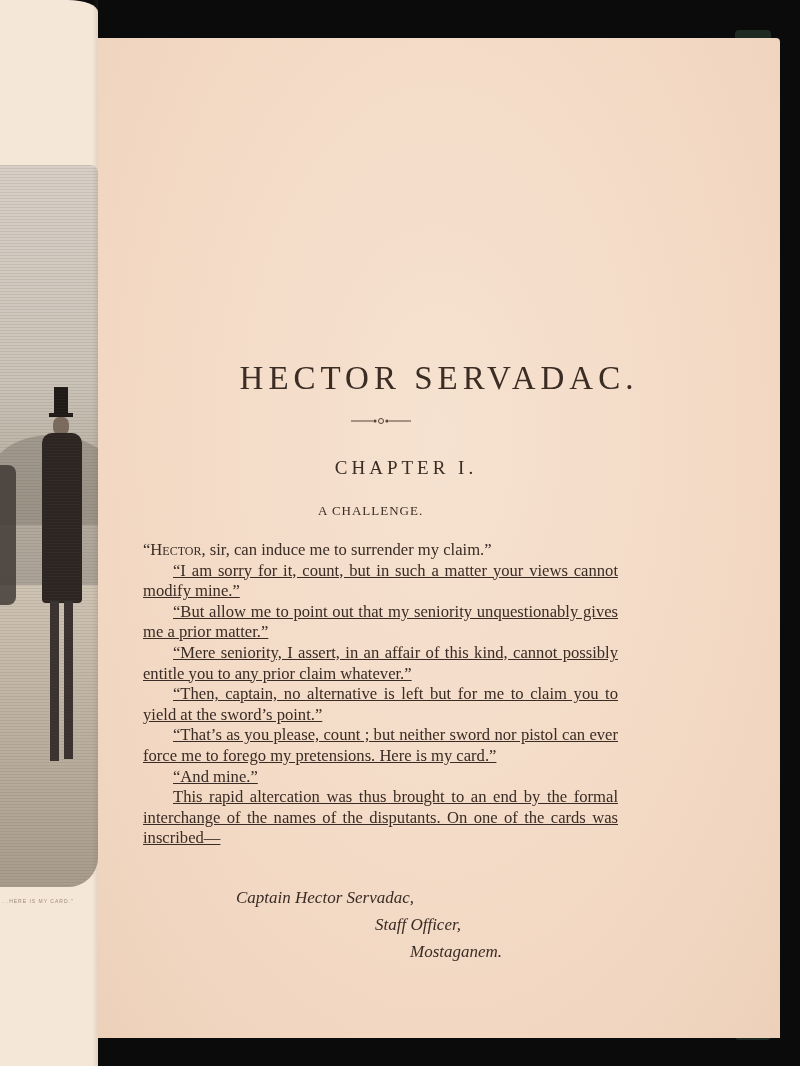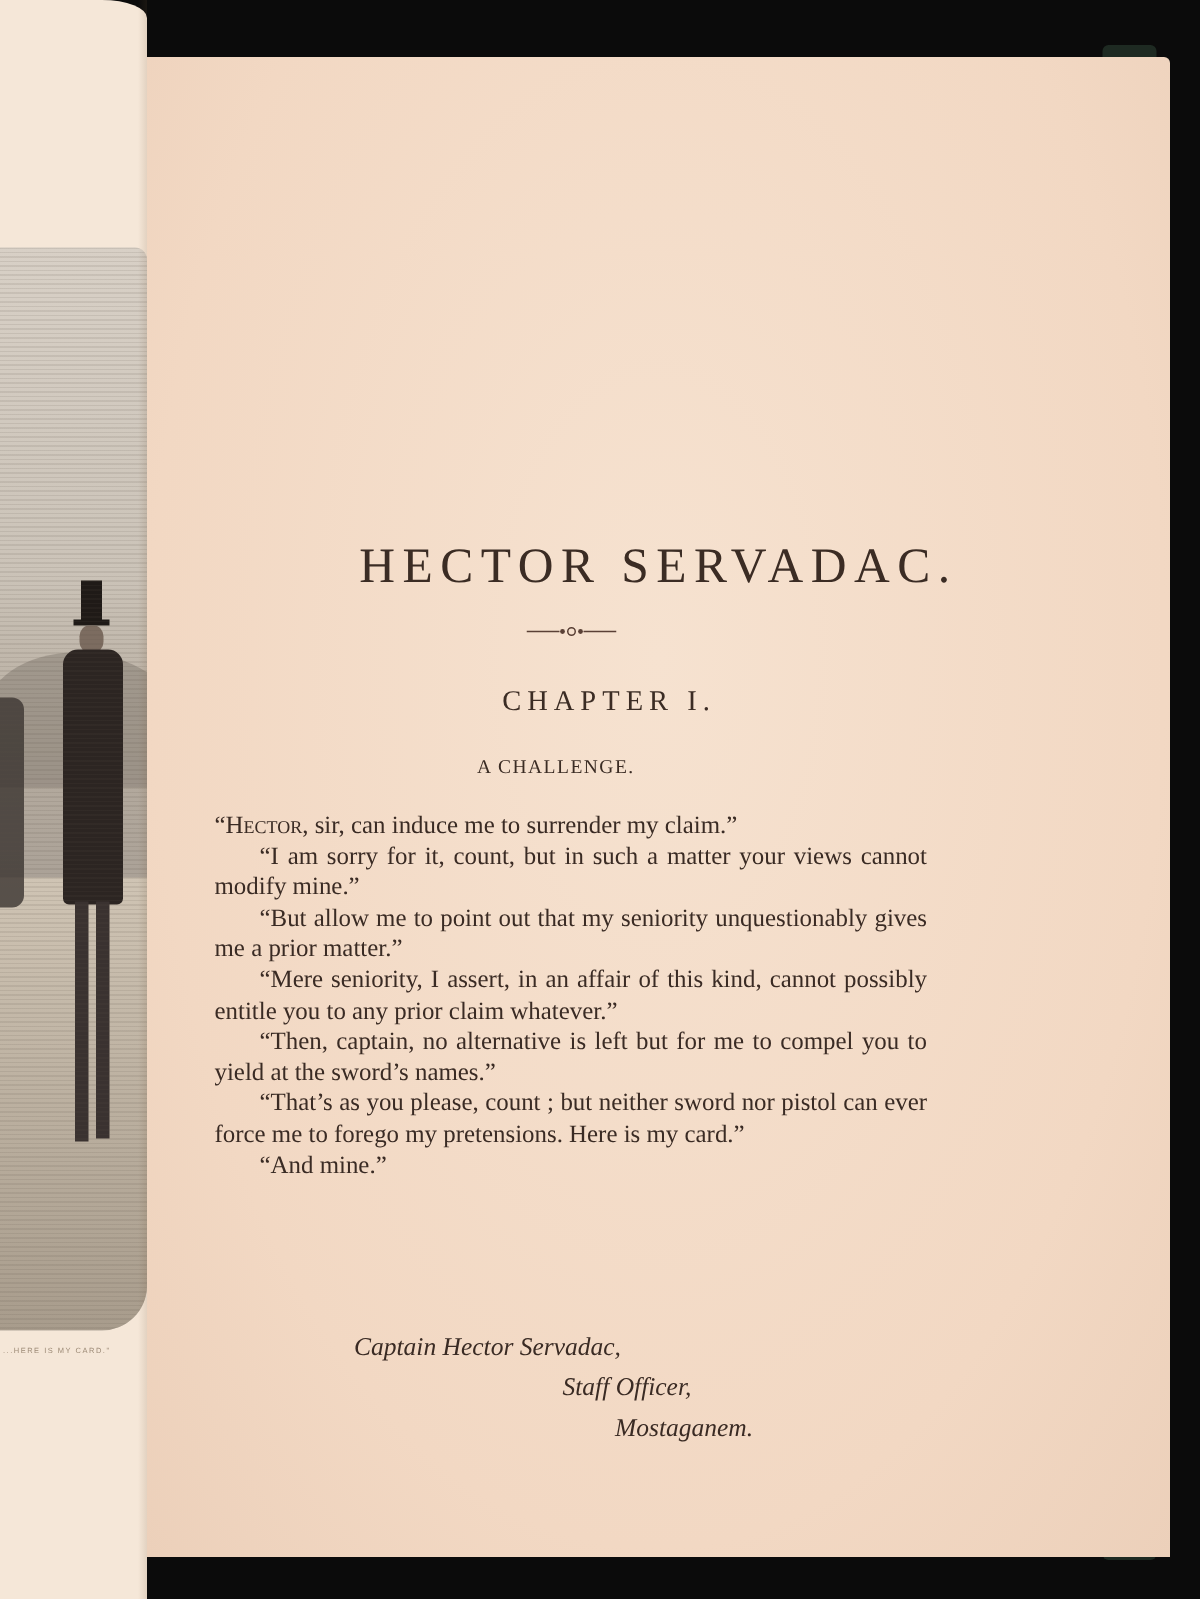--- a/index.html
+++ b/index.html
@@ -29,21 +29,21 @@
     background-image: radial-gradient(ellipse at 50% 40%, #f6e2d0 0%, #f2d8c3 70%, #ecd0ba 100%); border-radius:0 4px 0 0; }
 
   .title { position:absolute; left:0; width:100%; top:300px; text-align:center; font-size:33px; letter-spacing:5px; color:#3b2c24; font-weight:normal; }
   .ornament { position:absolute; left:253px; top:378px; width:60px; height:10px; }
   .chapter { position:absolute; left:0; width:100%; top:419px; text-align:center; font-size:19px; letter-spacing:4px; color:#3b2c24; padding-left:0; }
   .chapter span { position:relative; left:-33px;text-align:right; }
   .subtitle { position:absolute; left:220px; top:465px; font-size:13px; letter-spacing:1px; color:#3b2c24; }
 
   .body-text { position:absolute; left:45px; top:502px; width:475px; font-size:16.6px; line-height:20.6px; color:#3a2b24; }
   .body-text p { margin:0; text-align:justify; text-align-last:auto; }
-  .body-text p.indent { text-indent:30px; }
+  .body-text p.indent { text-indent:30px;text-decoration:underline; }
   .body-text p.noindent-first { text-indent:0; }
   .sc { font-variant:small-caps; }
 
   .inscription { position:absolute; font-style:italic; font-size:17px; color:#3a2b24; }
 </style>
 </head>
 <body>
 
 <div class="left-page">
   <div class="engraving">
@@ -78,21 +78,22 @@
   </svg>
 
   <div class="chapter"><span>CHAPTER I.</span></div>
   <div class="subtitle">A CHALLENGE.</div>
 
   <div class="body-text">
     <p class="noindent-first"><span class="sc">“Hector</span><span>, sir, can induce me to surrender my claim.”</span></p>
     <p class="indent">“I am sorry for it, count, but in such a matter your views cannot modify mine.”</p>
     <p class="indent">“But allow me to point out that my seniority unquestionably gives me a prior matter.”</p>
     <p class="indent">“Mere seniority, I assert, in an affair of this kind, cannot possibly entitle you to any prior claim whatever.”</p>
-    <p class="indent">“Then, captain, no alternative is left but for me to compel you to yield at the sword’s names.”</p>
+    <p class="indent">“Then, captain, no alternative is left but for me to claim you to yield at the sword’s point.”</p>
     <p class="indent">“That’s as you please, count ; but neither sword nor pistol can ever force me to forego my pretensions.  Here is my card.”</p>
     <p class="indent">“And mine.”</p>
+    <p class="indent">This rapid altercation was thus brought to an end by the formal interchange of the names of the disputants. On one of the cards was inscribed—</p>
   </div>
 
   <div class="inscription" style="left:138px; top:850px;">Captain Hector Servadac,</div>
   <div class="inscription" style="left:277px; top:877px;">Staff Officer,</div>
   <div class="inscription" style="left:312px; top:904px;">Mostaganem.</div>
 </div>
 
 </body></html>

